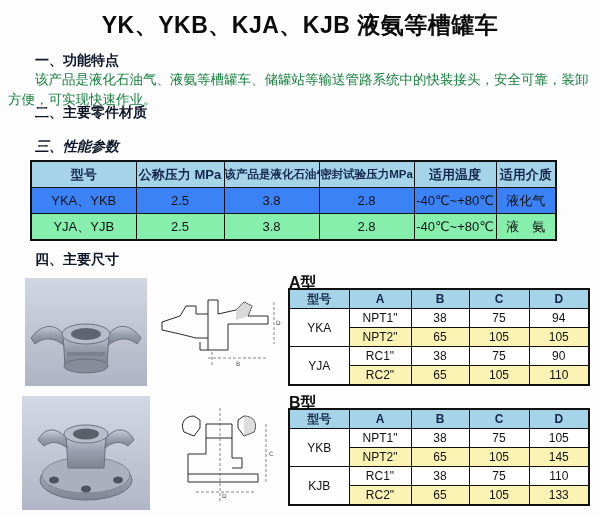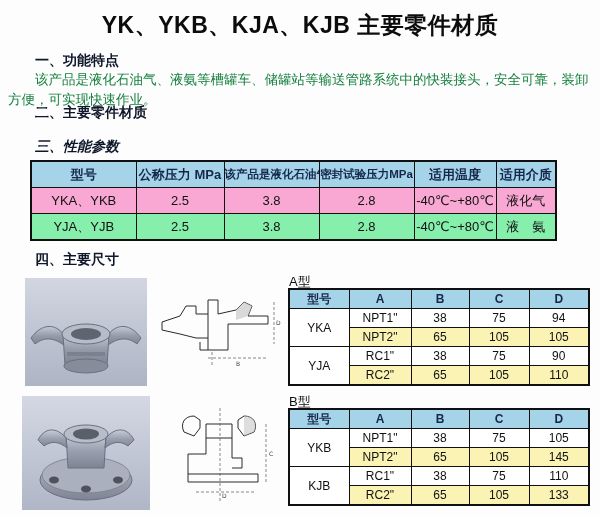--- a/index.html
+++ b/index.html
@@ -48,26 +48,26 @@
   .perf-table th,.perf-table td{
     border:1px solid #101010;
     text-align:center;vertical-align:middle;
     padding:0;height:25px;
     overflow:hidden;white-space:nowrap;
   }
   .perf-table th{
     background:#a5d4e9;color:#15284b;font-weight:bold;font-size:13px;
   }
   .perf-table th.small{font-size:11.5px;}
-  .row-white td{background:#f9a8d4;}
+  .row-white td{background:#3b82f6;}
   .row-yellow td{background:#86efac;}
 
   
   .type-label{
-    position:absolute;font-size:13px;color:#111;font-weight:normal;
+    position:absolute;font-size:16px;color:#111;font-weight:bold;
   }
   .label-a{left:289px;top:273px;}
   .label-b{left:289px;top:393px;text-align:right;}
 
   .dim-table{
     position:absolute;left:288px;width:300px;
     table-layout:fixed;border:2px solid #101010;font-size:12px;
   }
   .dim-a{top:288px;}
   .dim-b{top:408px;}
@@ -86,21 +86,21 @@
   .photo-b{left:22px;top:396px;}
   .drawing{position:absolute;display:block;}
   .draw-a{left:152px;top:280px;}
   .draw-b{left:158px;top:398px;}
 </style>
 </head>
 <body>
 
 <div class="page">
 
-  <div class="doc-title">YK、YKB、KJA、KJB 主要零件材质</div>
+  <div class="doc-title">YK、YKB、KJA、KJB 液氨等槽罐车</div>
 
   <div class="sec-heading h1">一、功能特点</div>
   <div class="para">该产品是液化石油气、液氨等槽罐车、储罐站等输送管路系统中的快装接头，安全可靠，装卸方便，可实现快速作业。</div>
 
   <div class="sec-heading h2">二、主要零件材质</div>
 
   <div class="sec-heading h3">三、性能参数</div>
 
   <table class="perf-table">
     <colgroup>

